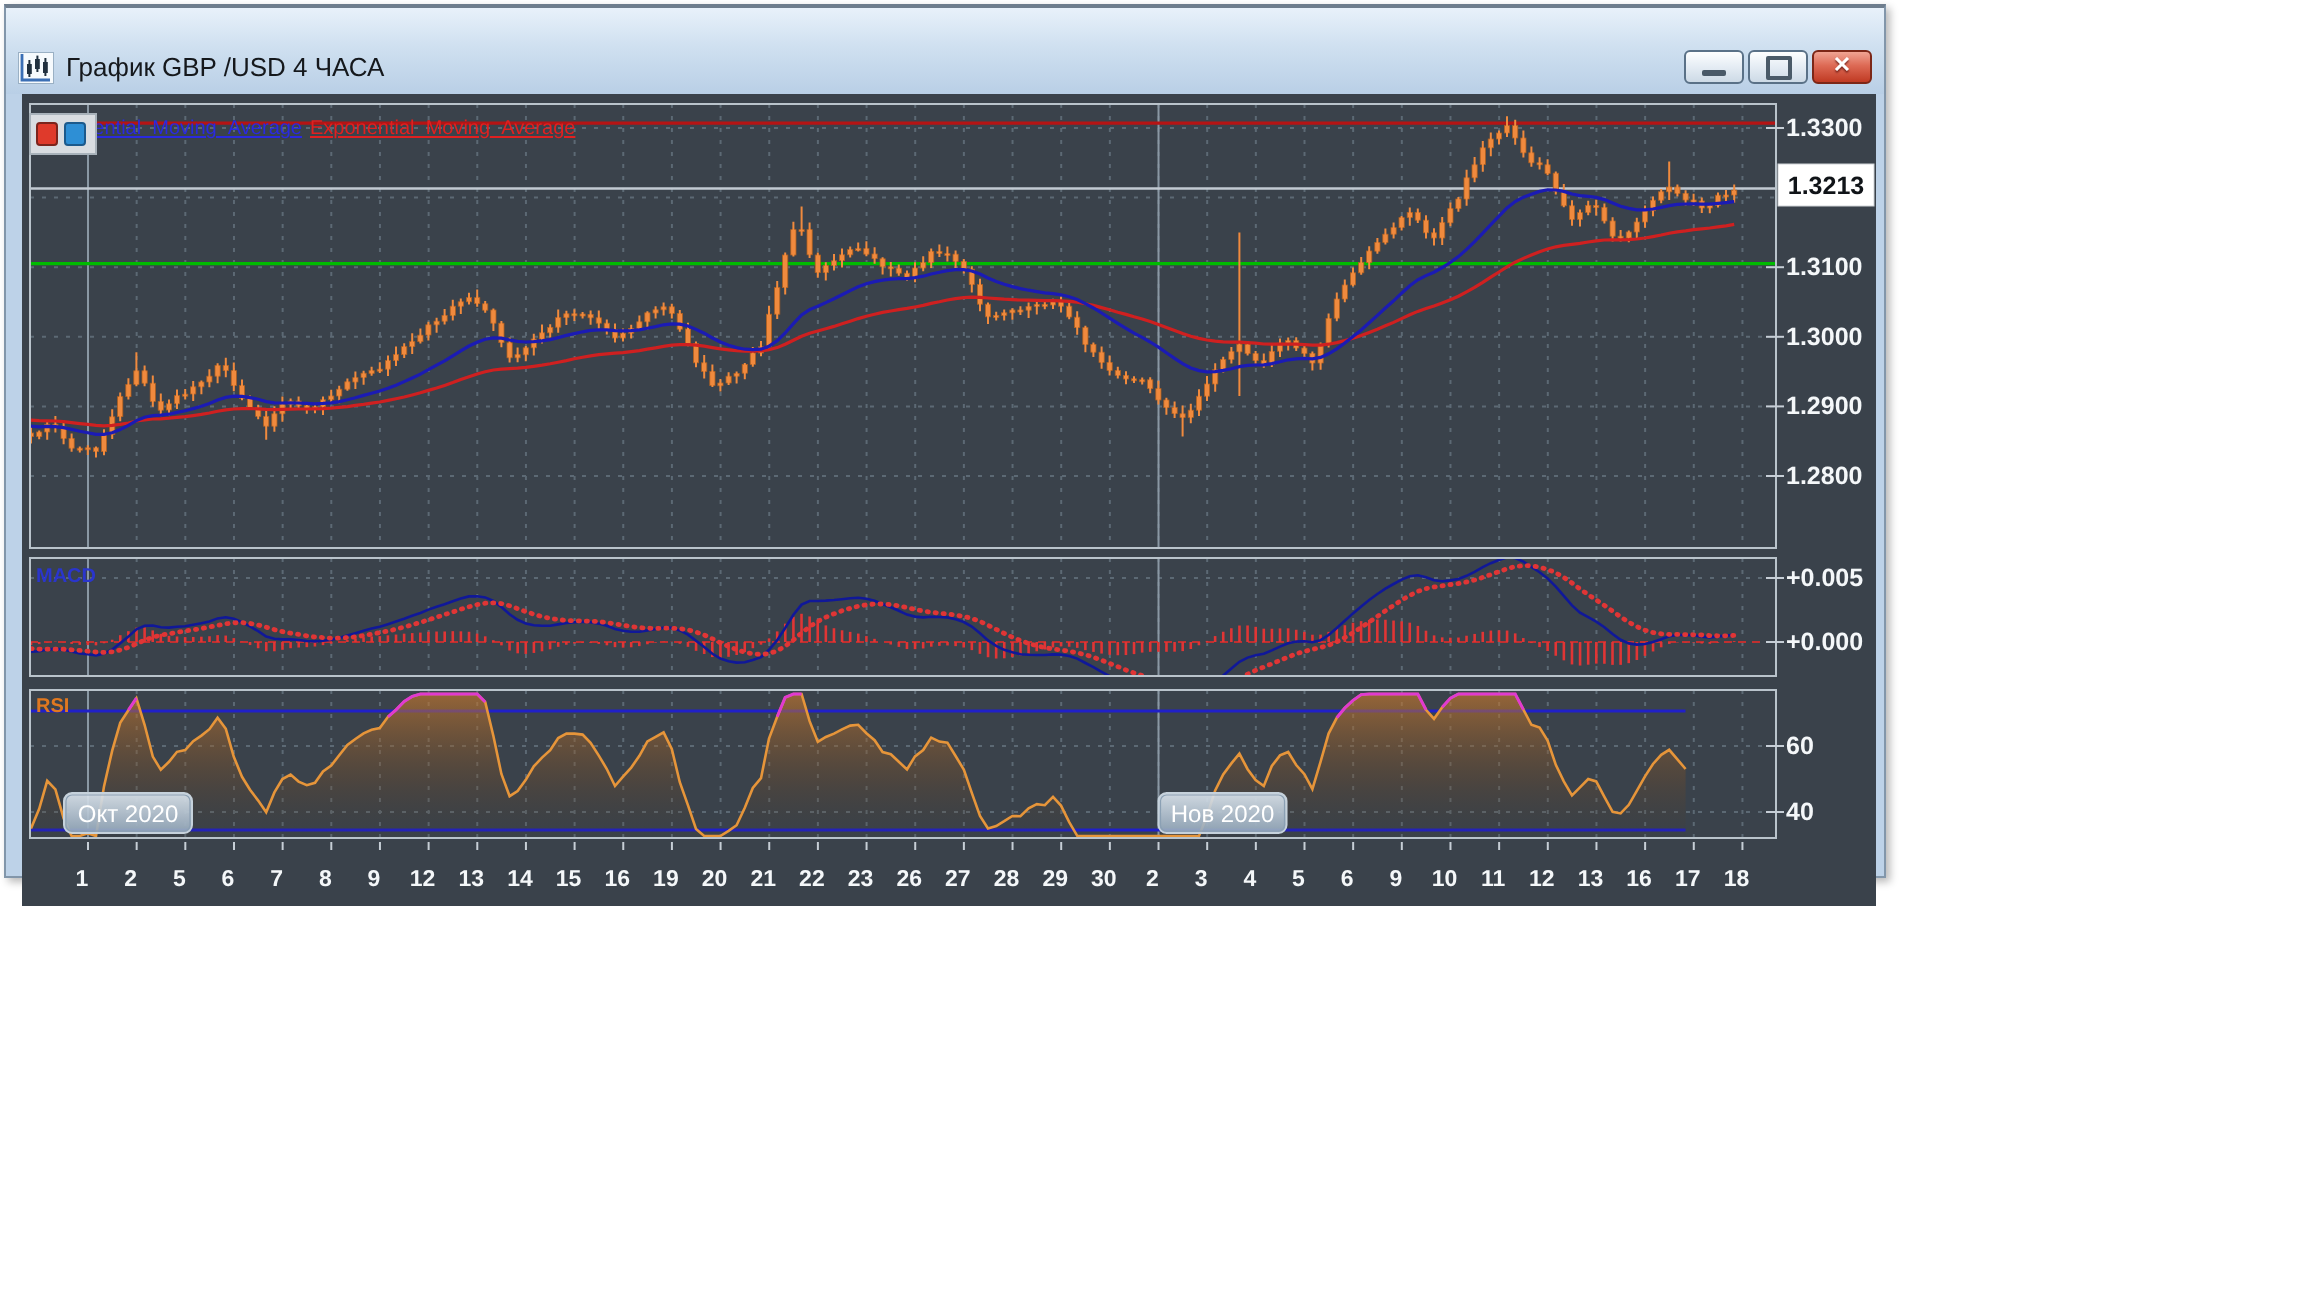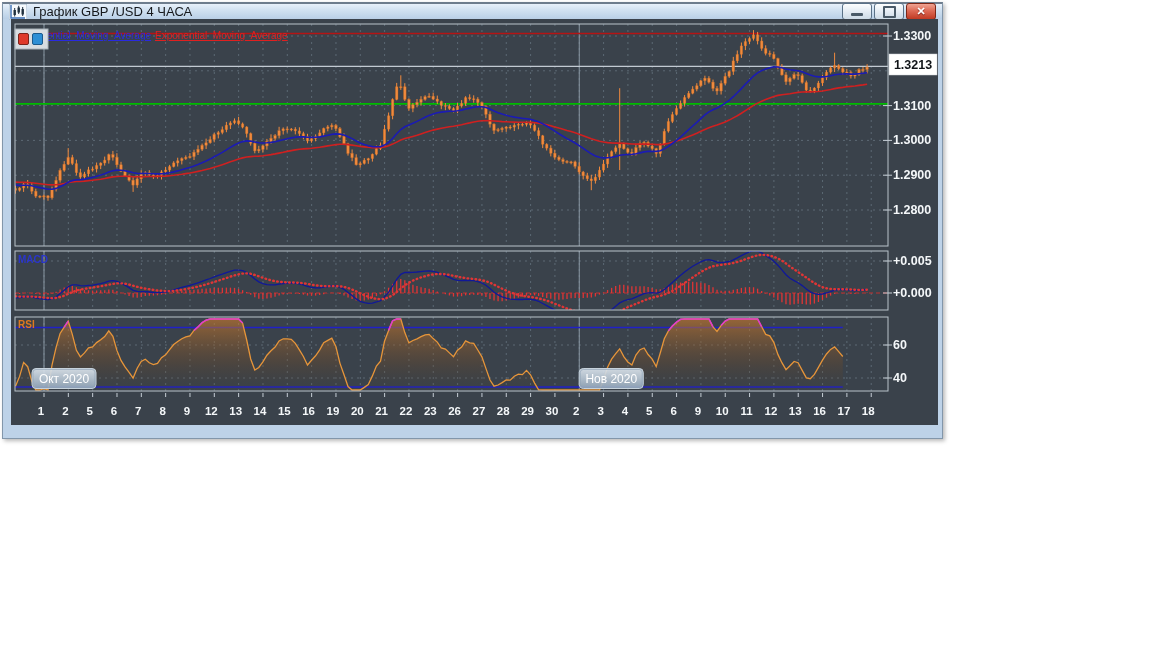--- a/index.html
+++ b/index.html
@@ -4,23 +4,23 @@
 <style>
   html,body{margin:0;padding:0;background:#ffffff;font-family:"Liberation Sans",sans-serif;}
   .page{position:relative;width:1152px;height:648px;background:#ffffff;overflow:hidden;}
   .window{
     position:absolute;left:2px;top:2px;width:941px;height:437px;
     background:#bdd2e8;border:1px solid #8296aa;border-top:2px solid #6e7d8d;
     box-shadow:2px 2px 4px rgba(0,0,0,.28);
     box-sizing:border-box;
   }
   .titlebar{
-    height:15px;display:flex;align-items:center;
+    height:27px;display:flex;align-items:center;
     background:linear-gradient(#e8f1fa,#cfe0f0 45%,#b9cfe6);
-    padding:0 4px 0 6px;
+    padding:16px 4px 0 6px;
   }
   .app-icon{width:18px;height:16px;display:inline-block;margin-right:6px;}
   .title{font-size:13px;color:#15181c;flex:1;white-space:nowrap;overflow:hidden;}
   .winbtns{display:flex;gap:2px;margin-right:2px;}
   .winbtn{
     width:30px;height:17px;border:1px solid #5a7187;border-radius:3px;
     background:linear-gradient(#fdfefe,#e7eef5 45%,#cddaE6);
     display:flex;align-items:center;justify-content:center;
     padding:0;cursor:pointer;box-sizing:border-box;
   }

